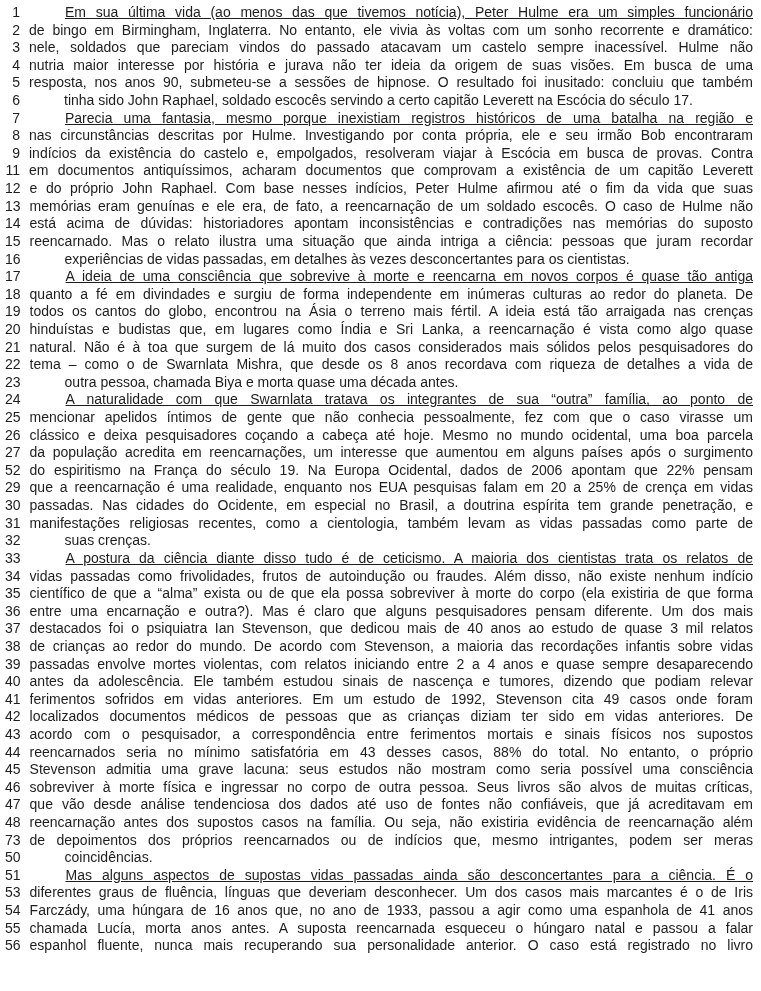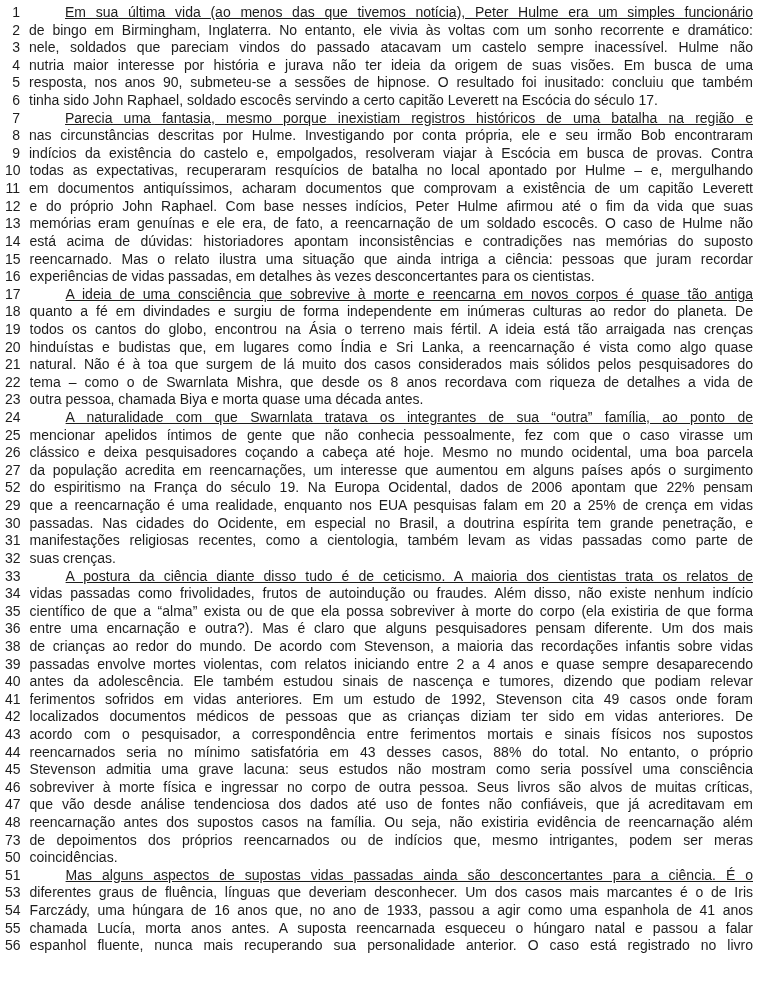--- a/index.html
+++ b/index.html
@@ -37,20 +37,21 @@
   .txt {
     flex: 1 1 auto;
     min-width: 0;
     height: 100%;
     overflow: hidden;
     text-align: justify;
     text-align-last: justify;
   }
   .line.noj .txt {
     text-align-last: left;
+    margin-left: 35px;
   }
   .line.indent .txt {
     text-indent: 36px;
     text-decoration: underline;
   }
 </style>
 </head>
 <body>
 
 <div class="page">
@@ -85,24 +86,20 @@
   </div>
       <div class="line">
     <span class="num">8</span>
     <span class="txt">nas circunstâncias descritas por Hulme. Investigando por conta própria, ele e seu irmão Bob encontraram</span>
   </div>
       <div class="line">
     <span class="num">9</span>
     <span class="txt">indícios da existência do castelo e, empolgados, resolveram viajar à Escócia em busca de provas. Contra</span>
   </div>
       <div class="line">
-    <span class="num">10</span>
-    <span class="txt">todas as expectativas, recuperaram resquícios de batalha no local apontado por Hulme – e, mergulhando</span>
-  </div>
-      <div class="line">
     <span class="num">11</span>
     <span class="txt">em documentos antiquíssimos, acharam documentos que comprovam a existência de um capitão Leverett</span>
   </div>
       <div class="line">
     <span class="num">12</span>
     <span class="txt">e do próprio John Raphael. Com base nesses indícios, Peter Hulme afirmou até o fim da vida que suas</span>
   </div>
       <div class="line">
     <span class="num">13</span>
     <span class="txt">memórias eram genuínas e ele era, de fato, a reencarnação de um soldado escocês. O caso de Hulme não</span>
@@ -191,20 +188,24 @@
     <span class="num">34</span>
     <span class="txt">vidas passadas como frivolidades, frutos de autoindução ou fraudes. Além disso, não existe nenhum indício</span>
   </div>
       <div class="line">
     <span class="num">35</span>
     <span class="txt">científico de que a “alma” exista ou de que ela possa sobreviver à morte do corpo (ela existiria de que forma</span>
   </div>
       <div class="line">
     <span class="num">36</span>
     <span class="txt">entre uma encarnação e outra?). Mas é claro que alguns pesquisadores pensam diferente. Um dos mais</span>
+  </div>
+      <div class="line">
+    <span class="num">37</span>
+    <span class="txt">destacados foi o psiquiatra Ian Stevenson, que dedicou mais de 40 anos ao estudo de quase 3 mil relatos</span>
   </div>
       <div class="line">
     <span class="num">38</span>
     <span class="txt">de crianças ao redor do mundo. De acordo com Stevenson, a maioria das recordações infantis sobre vidas</span>
   </div>
       <div class="line">
     <span class="num">39</span>
     <span class="txt">passadas envolve mortes violentas, com relatos iniciando entre 2 a 4 anos e quase sempre desaparecendo</span>
   </div>
       <div class="line">

